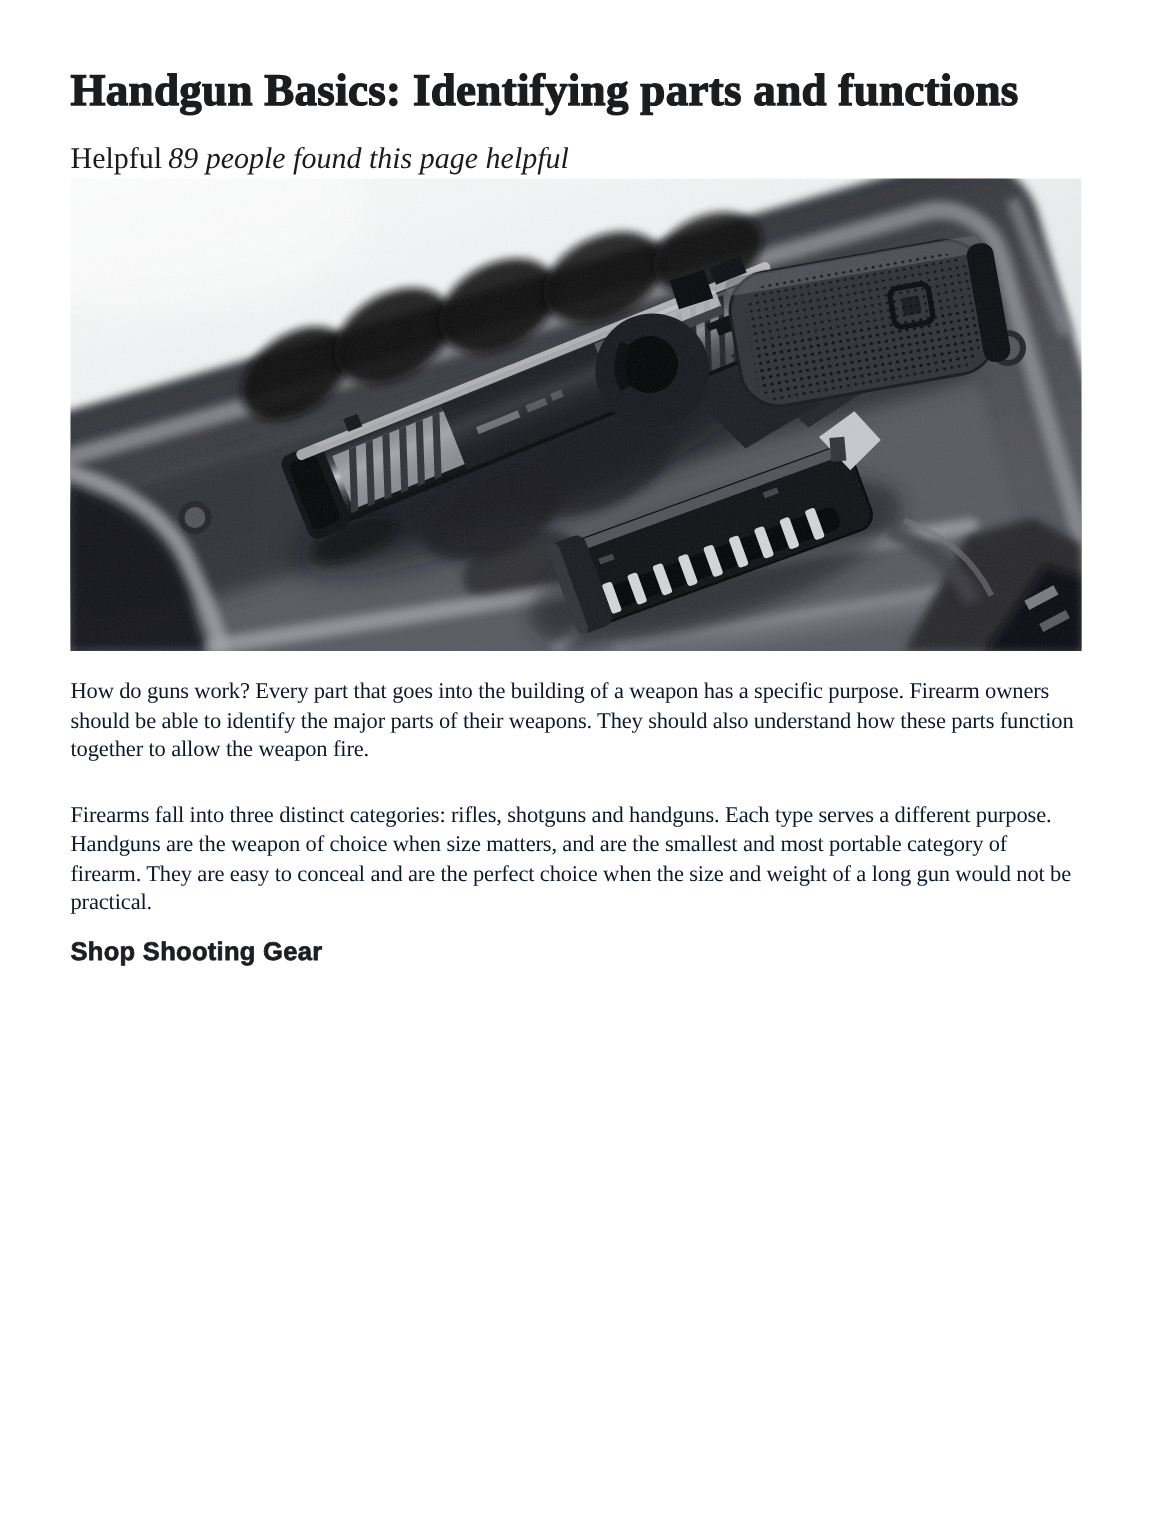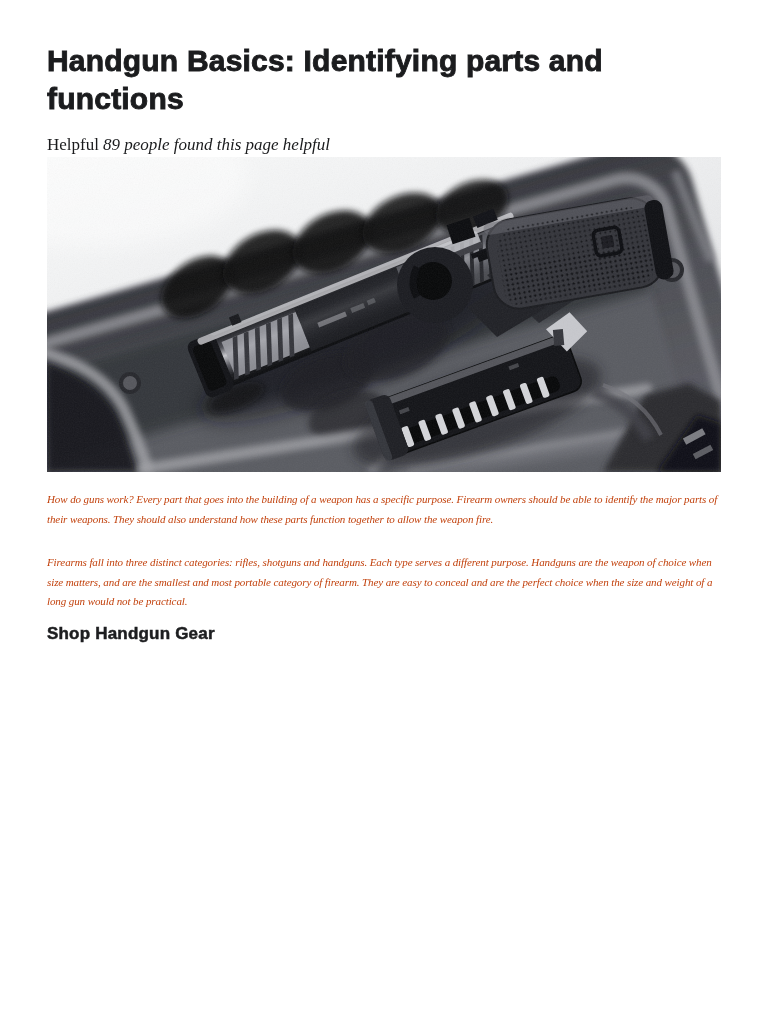--- a/index.html
+++ b/index.html
@@ -3,33 +3,33 @@
 <meta charset="utf-8">
 <style>
   html,body{margin:0;padding:0;}
   body{
     width:768px;height:1024px;background:#ffffff;overflow:hidden;
     font-family:"Liberation Serif",serif;color:#17181a;
   }
   .page{padding:42px 47px 0 47px;}
   h1.title{
     margin:0 0 18px 0;width:674px;
-    font-family:Liberation Sans, sans-serif;font-weight:bold;
+    font-family:Liberation Serif, serif;font-weight:bold;
     font-size:30px;line-height:38px;letter-spacing:0.2px;
     color:#1b1c1e;-webkit-text-stroke:0.9px #1b1c1e;
   }
   p.helpful{
-    margin:0 0 4px 0;font-size:17px;line-height:17px;color:#1a1b1d;
+    margin:0 0 4px 0;font-size:20px;line-height:17px;color:#1a1b1d;
   }
   p.helpful em{font-style:italic;margin-left:4px;}
   figure.hero{margin:0;width:674px;height:315px;}
   figure.hero svg{display:block;}
   p.body{
     margin:18px 0 0 0;width:674px;
-    font-size:11px;line-height:19.5px;letter-spacing:-0.1px;color:#c2410c;font-style:italic;
+    font-size:15px;line-height:19.5px;letter-spacing:-0.1px;color:#0f172a;
   }
   p.body + p.body{margin-top:24px;}
   p.shop{
     margin:12px 0 0 0;
     font-family:"Liberation Sans",sans-serif;font-weight:bold;
     font-size:17px;line-height:20px;letter-spacing:0.2px;
     color:#1d1e20;-webkit-text-stroke:0.5px #1d1e20;cursor:pointer;
   }
 </style>
 </head>
@@ -199,15 +199,15 @@
       </g>
 
       <ellipse cx="40" cy="20" rx="160" ry="70" fill="#ffffff" opacity="0.5" filter="url(#soft10)"></ellipse>
       <rect x="0" y="0" width="674" height="315" filter="url(#grain)" opacity="0.08"></rect>
     </svg>
   </figure>
 
   <p class="body">How do guns work? Every part that goes into the building of a weapon has a specific purpose. Firearm owners should be able to identify the major parts of their weapons. They should also understand how these parts function together to allow the weapon fire.</p>
   <p class="body">Firearms fall into three distinct categories: rifles, shotguns and handguns. Each type serves a different purpose. Handguns are the weapon of choice when size matters, and are the smallest and most portable category of firearm. They are easy to conceal and are the perfect choice when the size and weight of a long gun would not be practical.</p>
 
-  <p class="shop">Shop Handgun Gear</p>
+  <p class="shop">Shop Shooting Gear</p>
 
 </div>
 
 </body></html>

